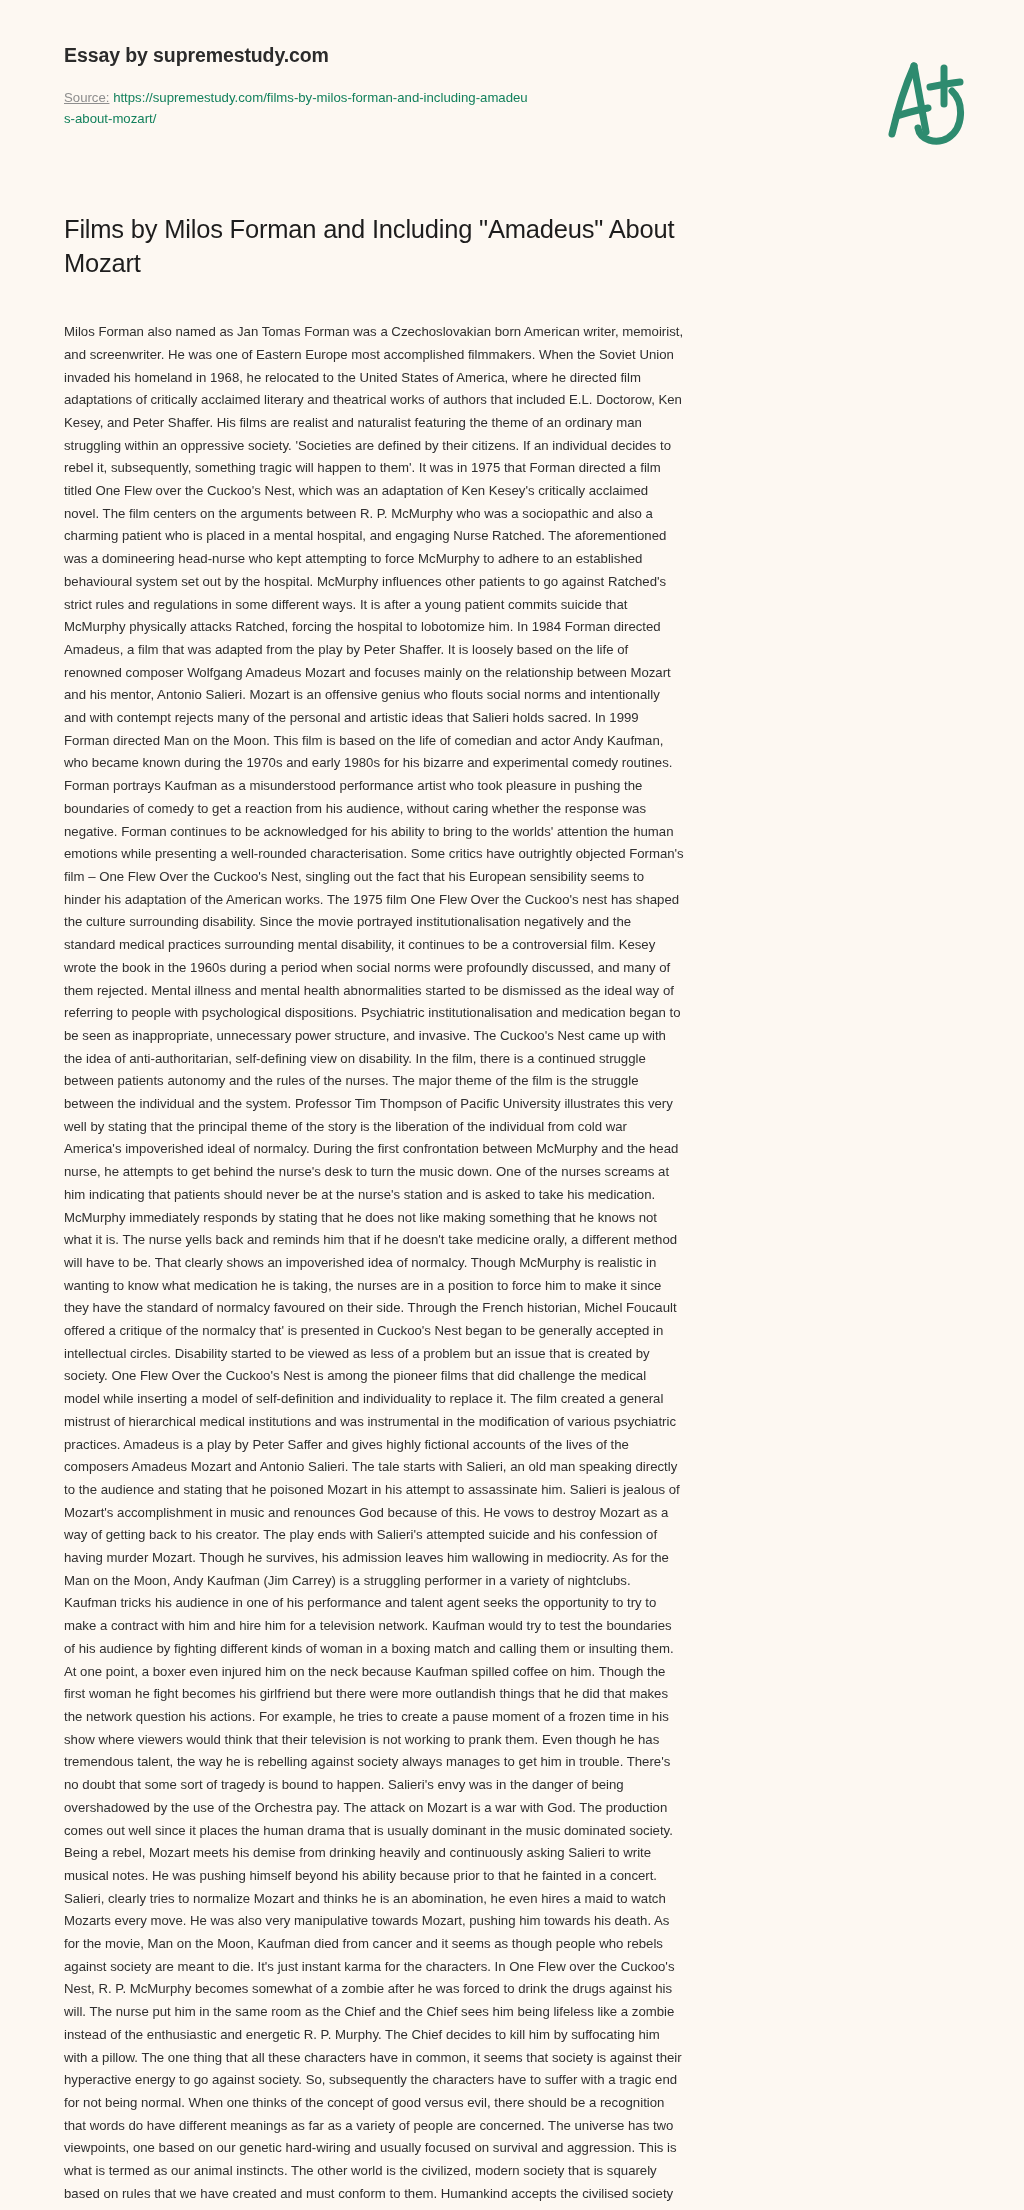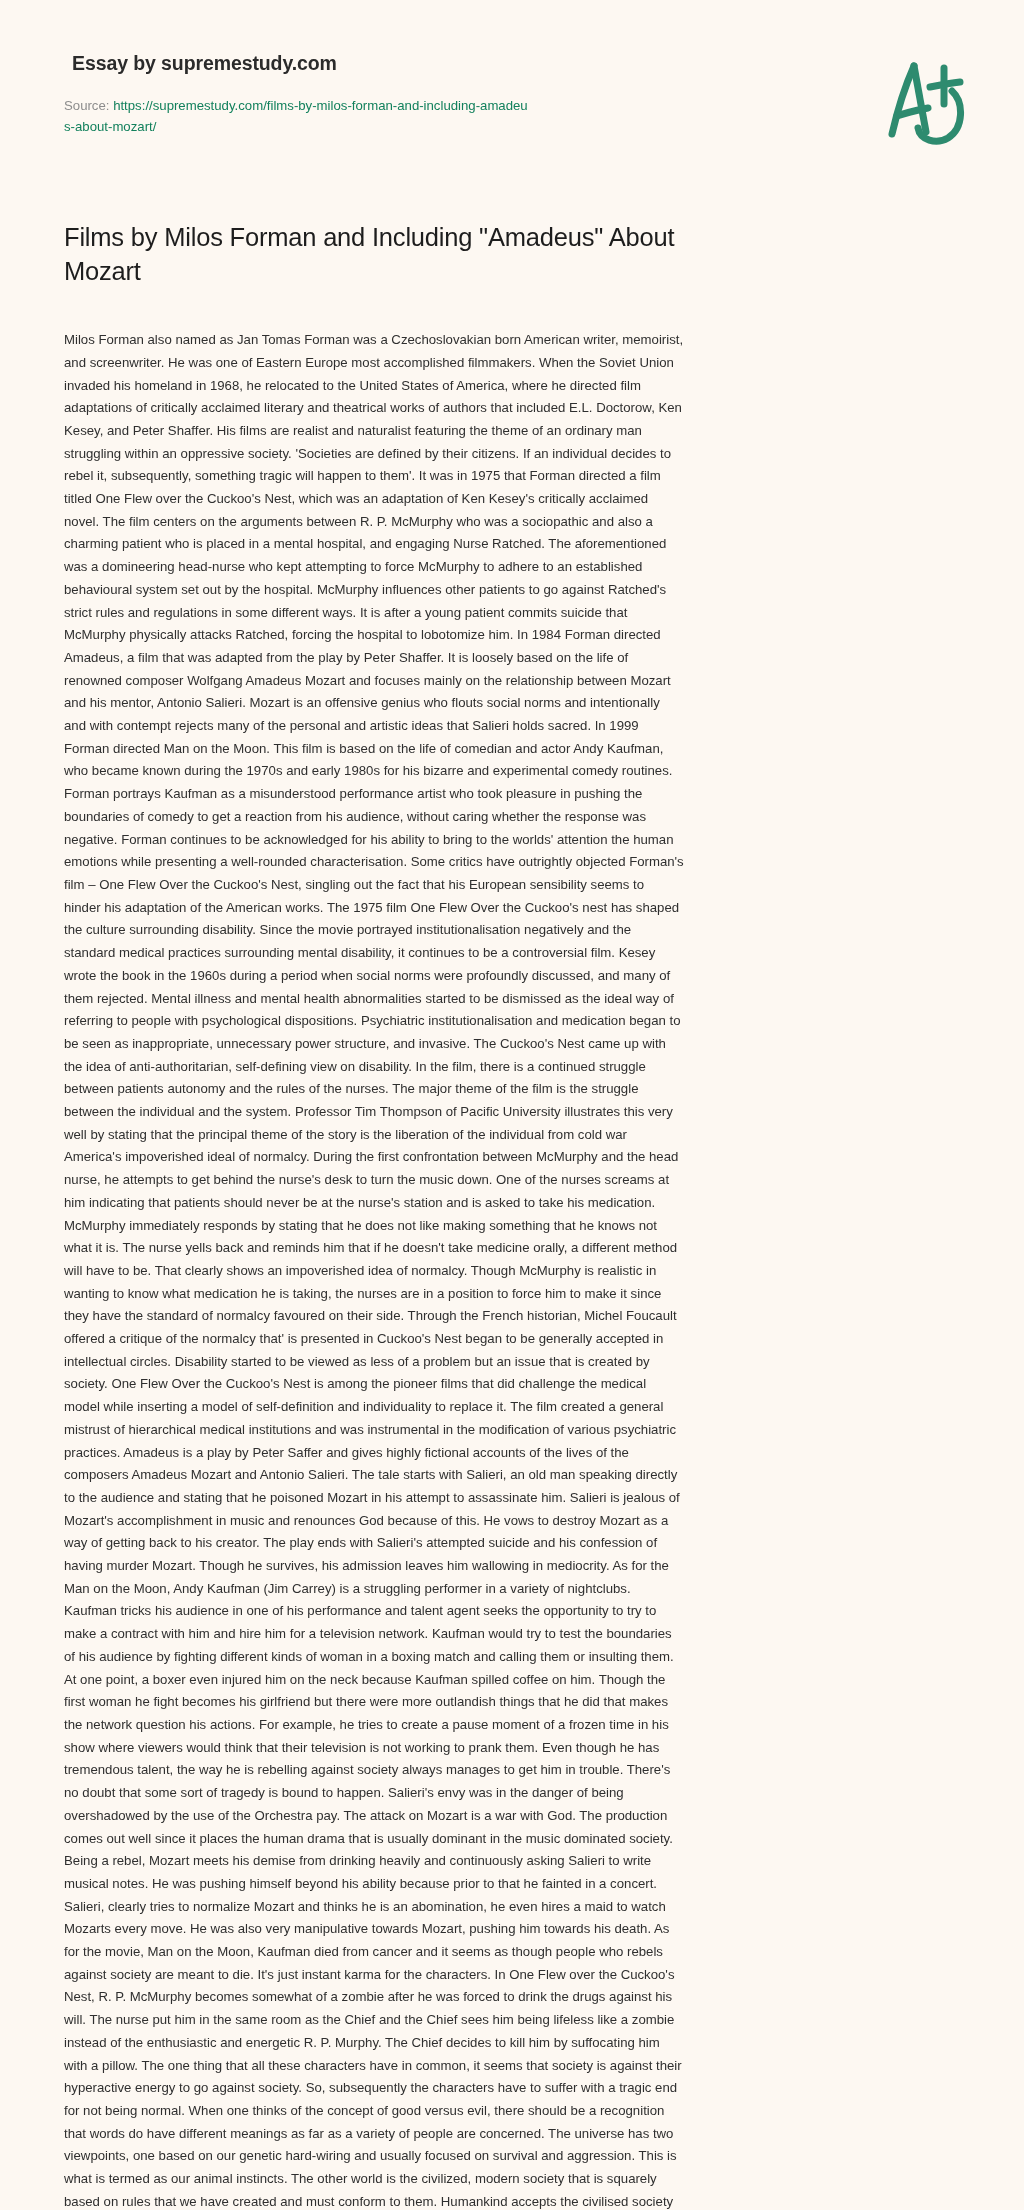--- a/index.html
+++ b/index.html
@@ -24,33 +24,34 @@
   .header {
     position: relative;
     padding: 44px 64px 0 64px;
     box-sizing: border-box;
   }
   .site-title {
     font-size: 19.5px;
     font-weight: bold;
     color: #2b2b2b;
     letter-spacing: -0.1px;
-    margin: 8px;
+    margin: 0;
     line-height: 1.2;
   }
   .source-line {
     margin-top: 21px;
     font-size: 13.2px;
     color: #8d8d8d;
     line-height: 1.55;
     max-width: 470px;
     word-break: break-all;
   }
   .source-label {
     color: #8d8d8d;
+    text-decoration: underline;
   }
   .source-url {
     color: #12805c;
     text-decoration: none;
   }
   .logo {
     position: absolute;
     right: 48px;
     top: 36px;
     width: 120px;

